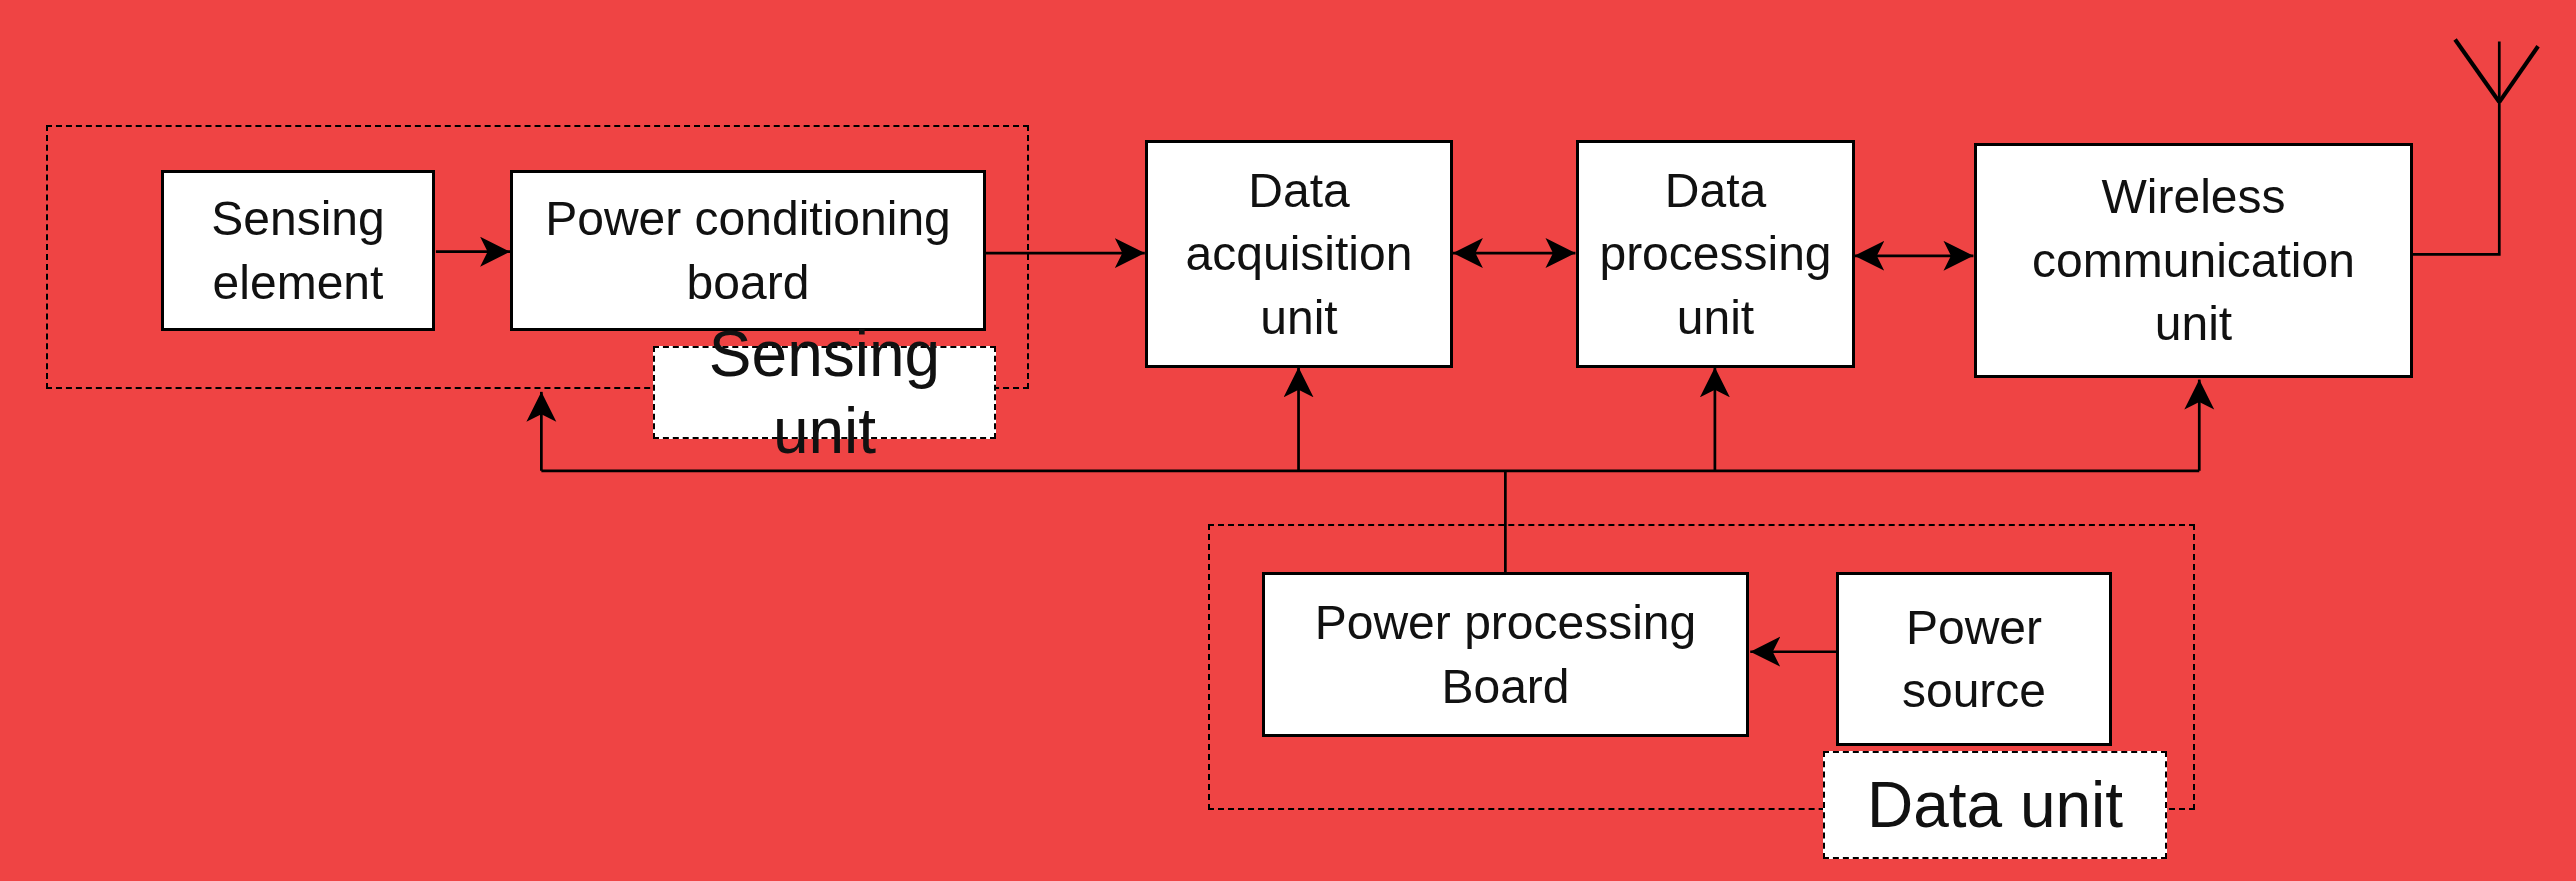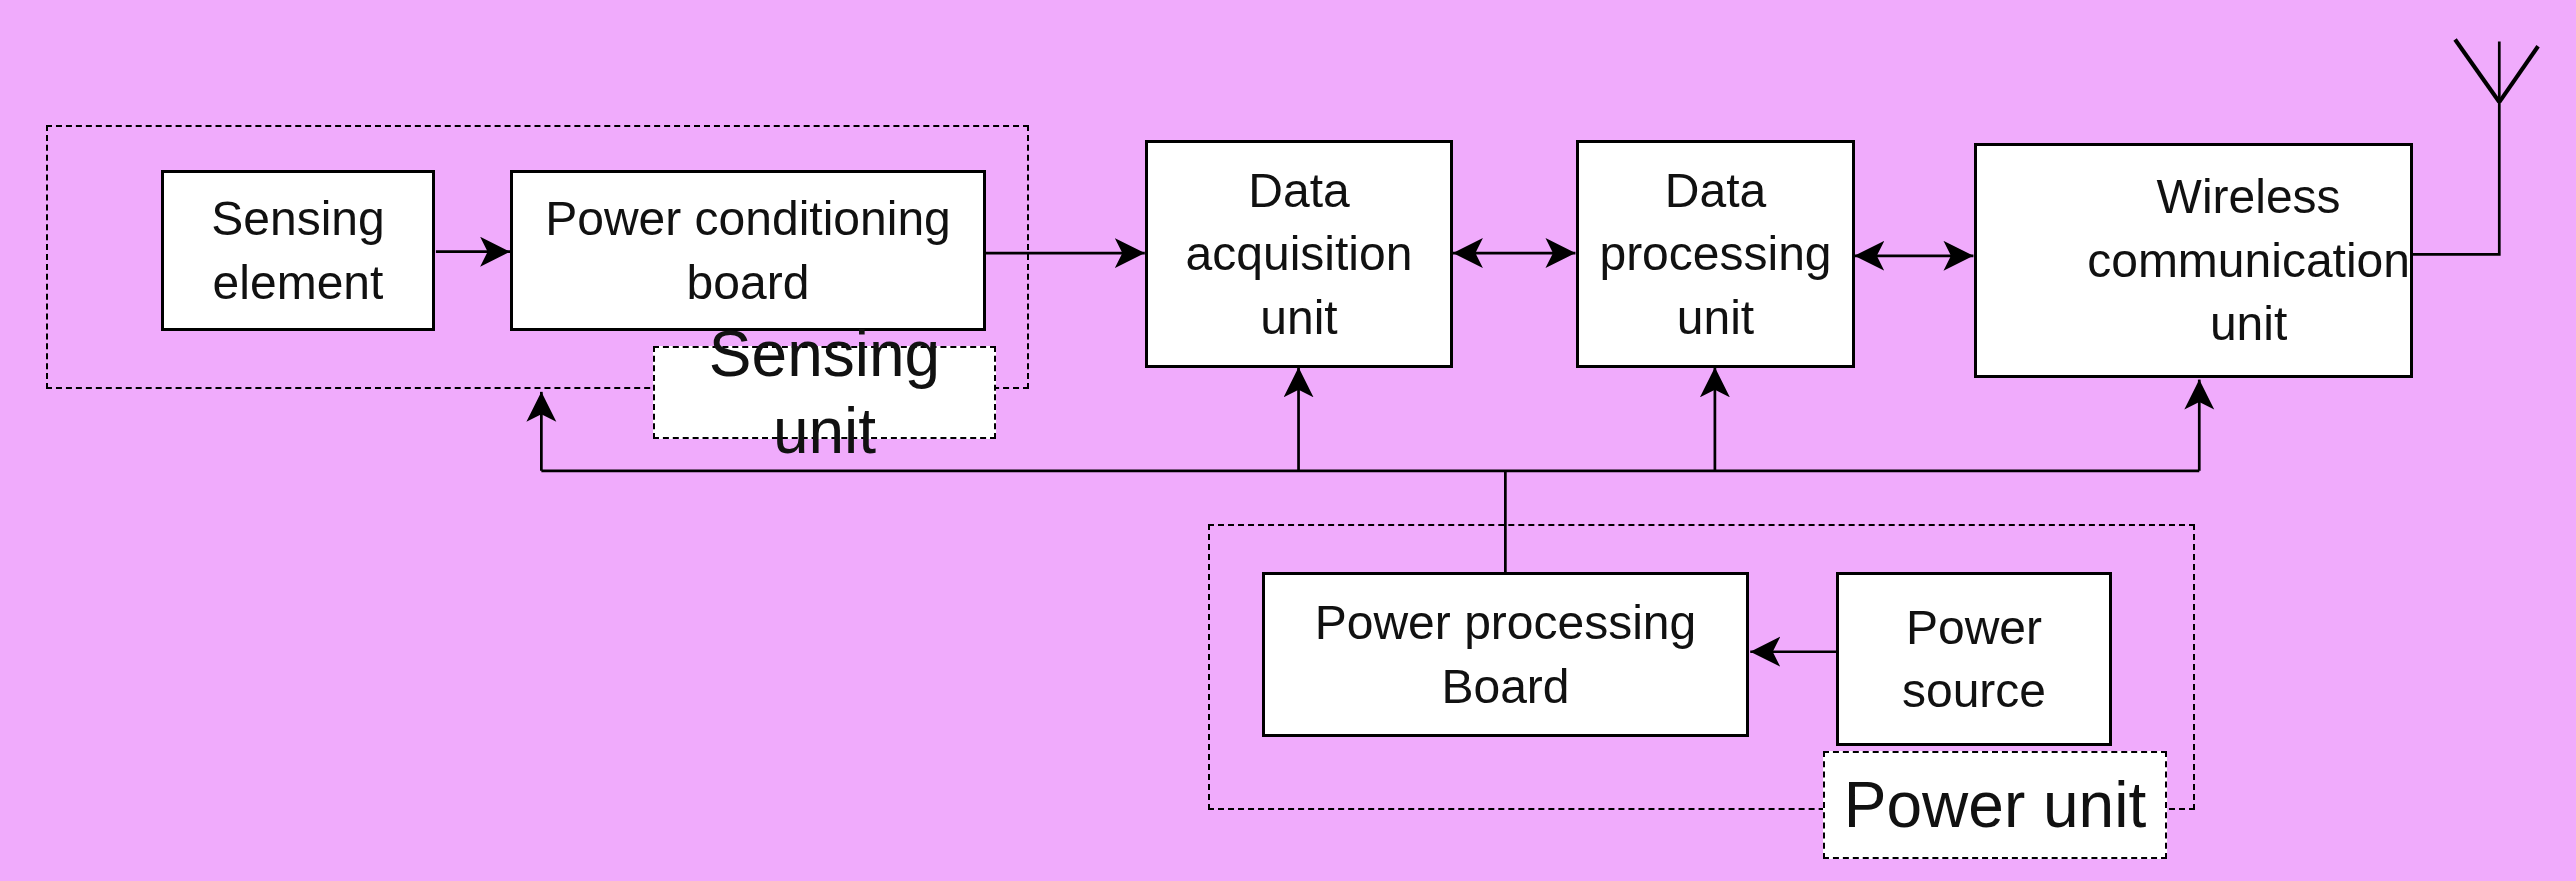--- a/index.html
+++ b/index.html
@@ -4,21 +4,21 @@
 <style>
   html, body {
     margin: 0;
     padding: 0;
     background: #ffffff;
   }
   .stage {
     position: relative;
     width: 2576px;
     height: 881px;
-    background: #f0abfc;
+    background: #ef4444;
     font-family: "Liberation Sans", sans-serif;
     color: #111111;
     overflow: hidden;
   }
   
   .group-outline {
     position: absolute;
     border: 2.7px dashed #000000;
     background: transparent;
     box-sizing: border-box;
@@ -144,38 +144,38 @@
 acquisition
 unit</span>
   </div>
 
   <div class="box" style="left:1576px; top:140px; width:279px; height:228px;">
     <span class="lbl">Data
 processing
 unit</span>
   </div>
 
-  <div class="box" style="left:1974px; top:143px; width:439px; height:235px;justify-content:flex-end;">
+  <div class="box" style="left:1974px; top:143px; width:439px; height:235px;">
     <span class="lbl">Wireless
 communication
 unit</span>
   </div>
 
   <div class="box" style="left:1262px; top:572px; width:487px; height:165px;">
     <span class="lbl">Power processing
 Board</span>
   </div>
 
   <div class="box" style="left:1836px; top:572px; width:276px; height:174px;">
     <span class="lbl">Power
 source</span>
   </div>
 
   <div class="tag" style="left:653px; top:346px; width:343px; height:93px;">
     <span class="lbl">Sensing unit</span>
   </div>
 
   <div class="tag" style="left:1823px; top:751px; width:344px; height:108px;">
-    <span class="lbl">Power unit</span>
+    <span class="lbl">Data unit</span>
   </div>
 
 </div>
 
 
 </body></html>

